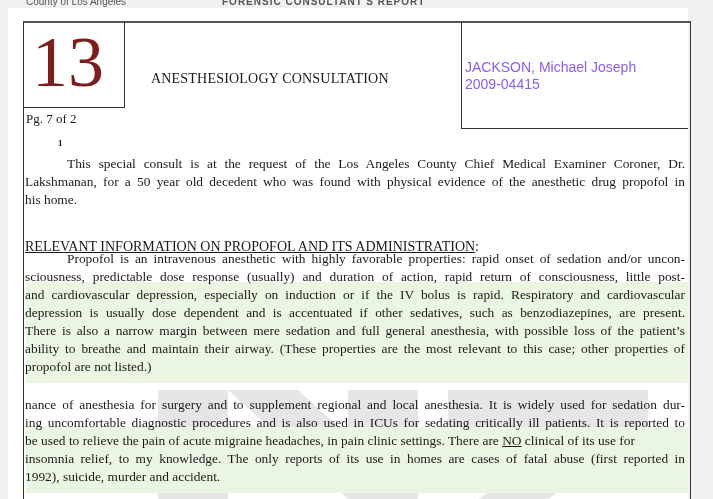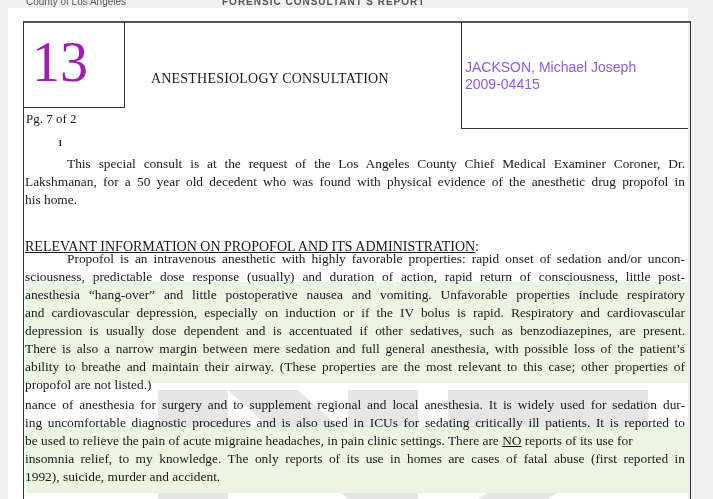--- a/index.html
+++ b/index.html
@@ -32,21 +32,21 @@
     position: absolute; left: 23px; top: 21px; width: 666px; height: 480px;
     border-left: 1px solid #333; border-right: 1px solid #333;
     border-top: 2px solid #555; z-index: 2;
   }
   .numbox {
     position: absolute; left: 23px; top: 21px; width: 101px; height: 86px;
     border-right: 1px solid #333; border-bottom: 1px solid #333; z-index: 2;
   }
   .num {
     position: absolute; left: 32px; top: 32px;
-    font-size: 56px; line-height: 60px; color: #a21caf; z-index: 3;
+    font-size: 72px; line-height: 60px; color: #7f1d1d; z-index: 3;
   }
   .consult-title {
     position: absolute; left: 151px; top: 71px;
     font-size: 14px; letter-spacing: 0.2px; z-index: 3;
   }
   .idbox {
     position: absolute; left: 461px; top: 22px; width: 226px; height: 106px;
     border-left: 1px solid #333; border-bottom: 1px solid #333; z-index: 2;
   }
   .id-name, .id-case {
@@ -112,27 +112,26 @@
   <span class="line last">his home.</span>
 </div>
 
 <div class="heading">
   <span class="u">RELEVANT INFORMATION ON PROPOFOL AND ITS ADMINISTRATION</span><span>:</span>
 </div>
 
 <div class="para" style="top:250px;">
   <span class="line indent">Propofol is an intravenous anesthetic with highly favorable properties: rapid onset of sedation and/or uncon-</span>
   <span class="line">sciousness, predictable dose response (usually) and duration of action, rapid return of consciousness, little post-</span>
-  <span class="line">anesthesia “hang-over” and little postoperative nausea and vomiting.  Unfavorable properties include respiratory</span>
   <span class="line">and cardiovascular depression, especially on induction or if the IV bolus is rapid. Respiratory and cardiovascular</span>
   <span class="line">depression is usually dose dependent and is accentuated if other sedatives, such as benzodiazepines, are present.</span>
   <span class="line">There is also a narrow margin between mere sedation and full general anesthesia, with possible loss of the patient’s</span>
   <span class="line">ability to breathe and maintain their airway.  (These properties are the most relevant to this case; other properties of</span>
   <span class="line last">propofol are not listed.)</span>
 </div>
 
 <div class="para" style="top:396px;">
   <span class="line">nance of anesthesia for surgery and to supplement regional and local anesthesia.  It is widely used for sedation dur-</span>
   <span class="line">ing uncomfortable diagnostic procedures and is also used in ICUs for sedating critically ill patients. It is reported to</span>
-  <span class="line last"><span>be used to relieve the pain of acute migraine headaches, in pain clinic settings.  There are </span><span class="u">NO</span><span> reports of its use for</span></span>
+  <span class="line last"><span>be used to relieve the pain of acute migraine headaches, in pain clinic settings.  There are </span><span class="u">NO</span><span> clinical of its use for</span></span>
   <span class="line">insomnia relief, to my knowledge.   The only reports of its use in homes are cases of fatal abuse (first reported in</span>
   <span class="line last">1992), suicide, murder and accident.</span>
 </div>
 
 </body></html>

